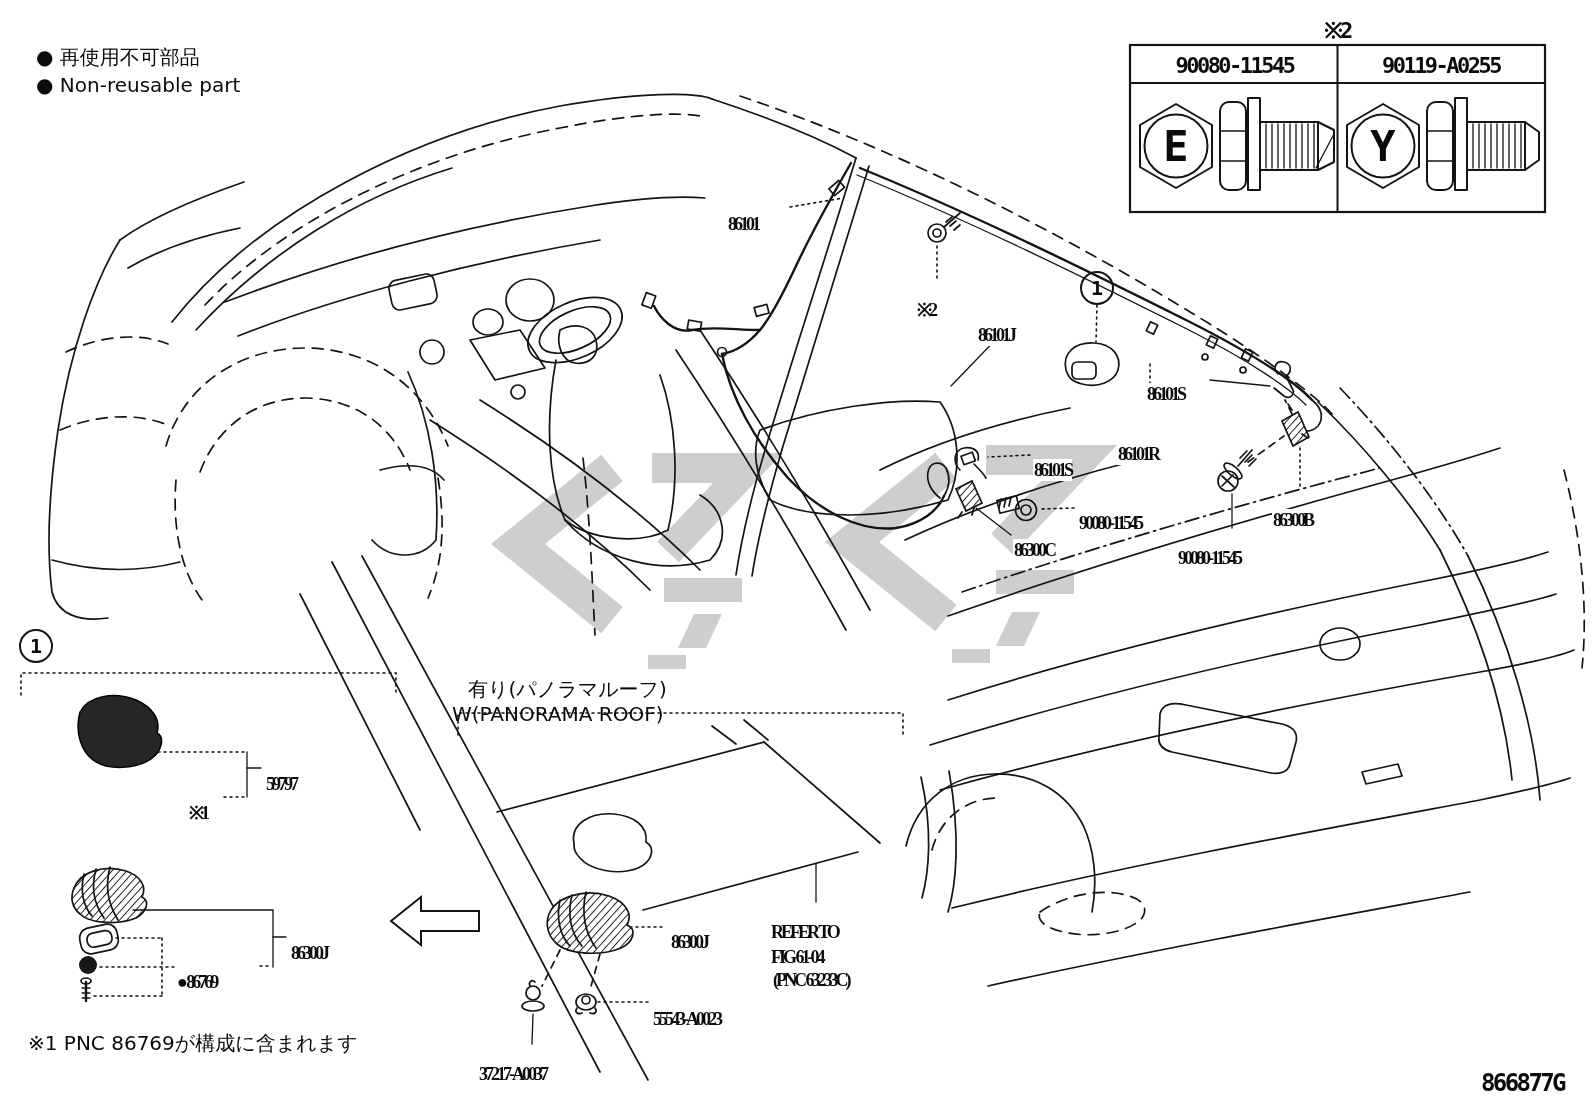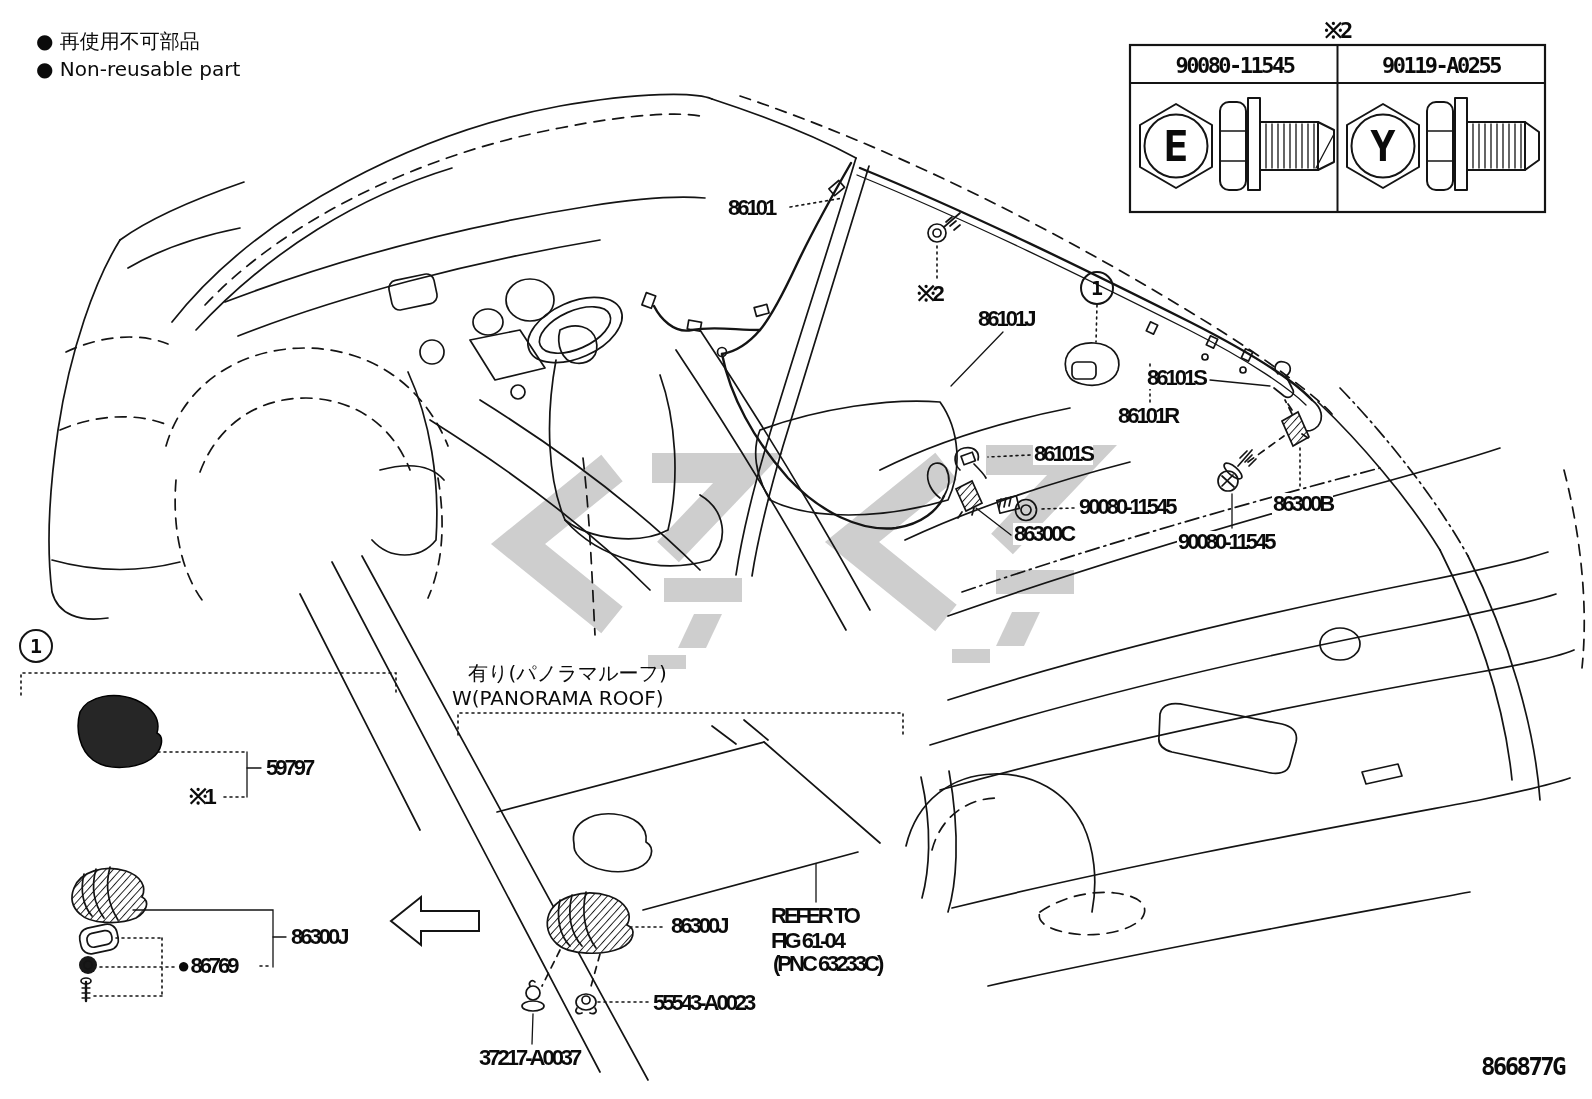--- a/index.html
+++ b/index.html
@@ -1,22 +1,22 @@
 <!DOCTYPE html>
 <html><head>
 <meta charset="utf-8">
 <style>
   html,body{margin:0;padding:0;background:#fff;}
   .stage{position:relative;width:1592px;height:1099px;background:#ffffff;overflow:hidden;
          font-family:"DejaVu Sans",sans-serif;color:#0d0d0d;}
   .stage svg{position:absolute;left:0;top:0;}
-  .lbl{position:absolute;white-space:nowrap;}
+  .lbl{position:absolute;white-space:nowrap;margin-top:16px;}
   
-  .pn{font-family:Liberation Sans, sans-serif;
-      font-size:22px;letter-spacing:-3px;font-weight:bold;color:#0b0b0b;background:#fff;
+  .pn{font-family:Liberation Serif, serif;
+      font-size:18px;letter-spacing:-3px;font-weight:bold;color:#0b0b0b;background:#fff;
       padding:0 1px;line-height:22px;}
   .pn-s{font-family:"DejaVu Sans Mono","Liberation Mono",monospace;
       font-size:24px;letter-spacing:-2.6px;font-weight:bold;color:#0b0b0b;line-height:21px;}
   .jp{font-family:"DejaVu Sans","Liberation Sans",sans-serif;font-size:20px;color:#0b0b0b;line-height:23px;}
   .tbl-head{position:absolute;text-align:center;font-family:"DejaVu Sans Mono","Liberation Mono",monospace;
       font-size:22px;letter-spacing:-2.5px;font-weight:bold;color:#0b0b0b;}
   .ln{fill:none;stroke:#141414;stroke-width:1.7;stroke-linecap:round;stroke-linejoin:round;}
   .lnb{fill:none;stroke:#141414;stroke-width:2.4;stroke-linecap:round;stroke-linejoin:round;}
   .lnt{fill:none;stroke:#141414;stroke-width:1.3;stroke-linecap:round;}
   .dsh{stroke-dasharray:11 8;}
@@ -310,36 +310,37 @@
   <div class="lbl jp" style="left:36px;top:58px">● Non-reusable part</div>
 
   <div class="tbl-head" style="left:1130px;top:14px;width:415px">※2</div>
   <div class="tbl-head" style="left:1132px;top:53px;width:205px">90080-11545</div>
   <div class="tbl-head" style="left:1339px;top:53px;width:204px">90119-A0255</div>
 
   <div class="lbl pn" style="left:727px;top:197px">86101</div>
   <div class="lbl pn" style="left:916px;top:283px">※2</div>
   <div class="lbl pn" style="left:977px;top:308px">86101J</div>
   <div class="lbl pn" style="left:1146px;top:367px">86101S</div>
-  <div class="lbl pn" style="left:1117px;top:405px">86101R</div>
+  <div class="lbl pn" style="left:1117px;top:427px">86101R</div>
   <div class="lbl pn" style="left:1033px;top:443px">86101S</div>
   <div class="lbl pn" style="left:1078px;top:496px">90080-11545</div>
   <div class="lbl pn" style="left:1013px;top:523px">86300C</div>
   <div class="lbl pn" style="left:1272px;top:493px">86300B</div>
   <div class="lbl pn" style="left:1177px;top:531px">90080-11545</div>
 
   <div class="lbl pn" style="left:265px;top:757px">59797</div>
   <div class="lbl pn" style="left:188px;top:786px">※1</div>
   <div class="lbl pn" style="left:290px;top:926px">86300J</div>
   <div class="lbl pn" style="left:176px;top:955px">● 86769</div>
 
   <div class="lbl jp" style="left:468px;top:662px">有り(パノラマルーフ)</div>
   <div class="lbl jp" style="left:452px;top:687px">W(PANORAMA ROOF)</div>
   <div class="lbl pn" style="left:670px;top:915px">86300J</div>
   <div class="lbl pn" style="left:770px;top:905px;background:transparent">REFER TO</div>
   <div class="lbl pn" style="left:770px;top:930px;background:transparent">FIG 61-04</div>
   <div class="lbl pn" style="left:772px;top:953px;background:transparent">(PNC 63233C)</div>
   <div class="lbl pn" style="left:652px;top:992px">55543-A0023</div>
   <div class="lbl pn" style="left:478px;top:1047px">37217-A0037</div>
 
+  <div class="lbl jp" style="left:28px;top:1016px">※1 PNC 86769が構成に含まれます</div>
 
   <div class="lbl pn-s" style="left:1481px;top:1057px;background:transparent">866877G</div>
 </div>
 
 </body></html>

